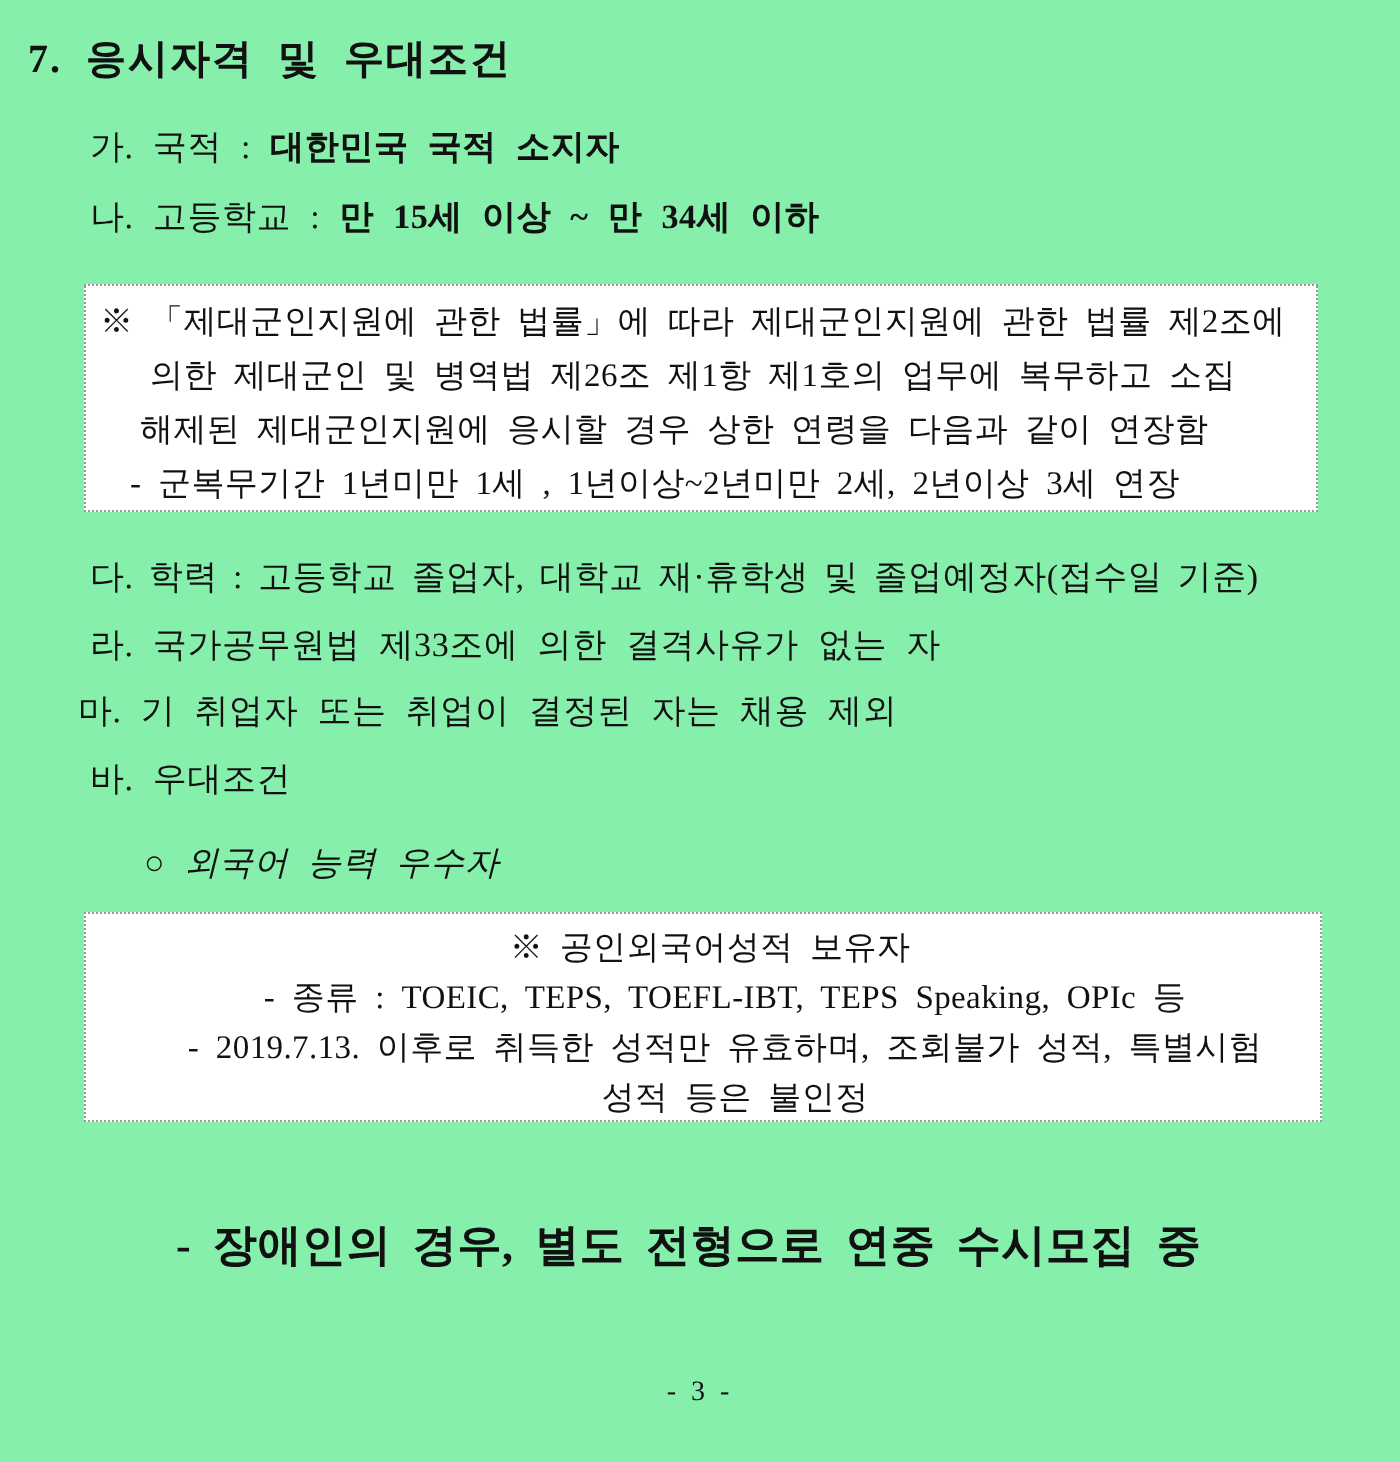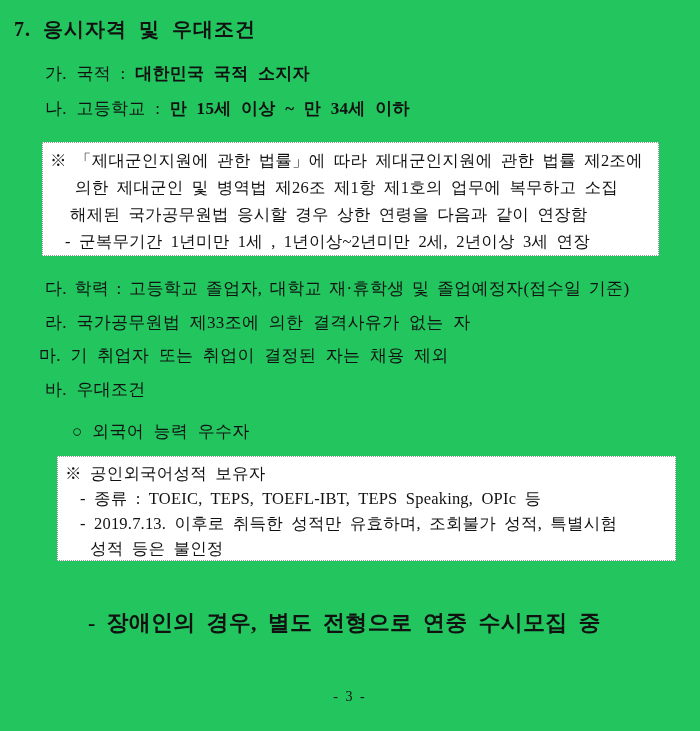--- a/index.html
+++ b/index.html
@@ -1,20 +1,20 @@
 <!DOCTYPE html>
 <html><head>
 <meta charset="utf-8">
 <style>
   html, body { margin: 0; padding: 0; background: #ffffff; }
   .page {
     position: relative;
     width: 700px;
     height: 731px;
-    background: #22c55e;
+    background: #86efac;
     font-family: "Liberation Serif", "DejaVu Serif", serif;
     color: #111111;
     overflow: hidden;
   }
   .abs { position: absolute; white-space: nowrap; }
   .doc-title {
     left: 14px; top: 16px;
     font-size: 20px; font-weight: bold;
     letter-spacing: 1px; word-spacing: 6px;
   }
@@ -32,21 +32,21 @@
     padding-top: 4px;
   }
   .note-box .nline {
     font-size: 16.5px;
     word-spacing: 4px;
     letter-spacing: 0.2px;
     white-space: nowrap;
   }
   #box1 { left: 42px; top: 142px; width: 617px; height: 114px; }
   #box1 .nline { line-height: 27px; }
-  #box2 { left: 57px; top: 456px; width: 619px; height: 105px; }
+  #box2 { left: 42px; top: 456px; width: 619px; height: 105px; text-align: center; }
   #box2 .nline { line-height: 25px; }
   .ind7  { padding-left: 7px; }
   .ind22 { padding-left: 22px; }
   .ind27 { padding-left: 27px; }
   .ind32 { padding-left: 32px; }
   .page-number {
     left: 0; top: 689px; width: 100%;
     text-align: center;
     font-size: 14px;
     letter-spacing: 2px;
@@ -64,33 +64,33 @@
     <span>가. 국적 : </span><span class="bold">대한민국 국적 소지자</span>
   </div>
 
   <div class="abs line" style="left:45px; top:97px;">
     <span>나. 고등학교 : </span><span class="bold">만 15세 이상 ~ 만 34세 이하</span>
   </div>
 
   <div class="note-box" id="box1">
     <div class="nline ind7">※ 「제대군인지원에 관한 법률」에 따라 제대군인지원에 관한 법률 제2조에</div>
     <div class="nline ind32">의한 제대군인 및 병역법 제26조 제1항 제1호의 업무에 복무하고 소집</div>
-    <div class="nline ind27">해제된 국가공무원법 응시할 경우 상한 연령을 다음과 같이 연장함</div>
+    <div class="nline ind27">해제된 제대군인지원에 응시할 경우 상한 연령을 다음과 같이 연장함</div>
     <div class="nline ind22">- 군복무기간 1년미만 1세 , 1년이상~2년미만 2세, 2년이상 3세 연장</div>
   </div>
 
   <div class="abs line" style="left:45px; top:277px; word-spacing:3px;">다. 학력 : 고등학교 졸업자, 대학교 재·휴학생 및 졸업예정자(접수일 기준)</div>
 
   <div class="abs line" style="left:45px; top:311px;">라. 국가공무원법 제33조에 의한 결격사유가 없는 자</div>
 
   <div class="abs line" style="left:39px; top:344px;">마. 기 취업자 또는 취업이 결정된 자는 채용 제외</div>
 
   <div class="abs line" style="left:45px; top:378px;">바. 우대조건</div>
 
-  <div class="abs line" style="left:72px; top:420px;">○ 외국어 능력 우수자</div>
+  <div class="abs line" style="left:72px; top:420px;font-style:italic;">○ 외국어 능력 우수자</div>
 
   <div class="note-box" id="box2">
     <div class="nline ind7">※ 공인외국어성적 보유자</div>
     <div class="nline ind22">- 종류 : TOEIC, TEPS, TOEFL-IBT, TEPS Speaking, OPIc 등</div>
     <div class="nline ind22">- 2019.7.13. 이후로 취득한 성적만 유효하며, 조회불가 성적, 특별시험</div>
     <div class="nline ind32">성적 등은 불인정</div>
   </div>
 
 
   <div class="abs line bold" style="left:88px; top:608px; font-size:22px;">- 장애인의 경우, 별도 전형으로 연중 수시모집 중</div>

